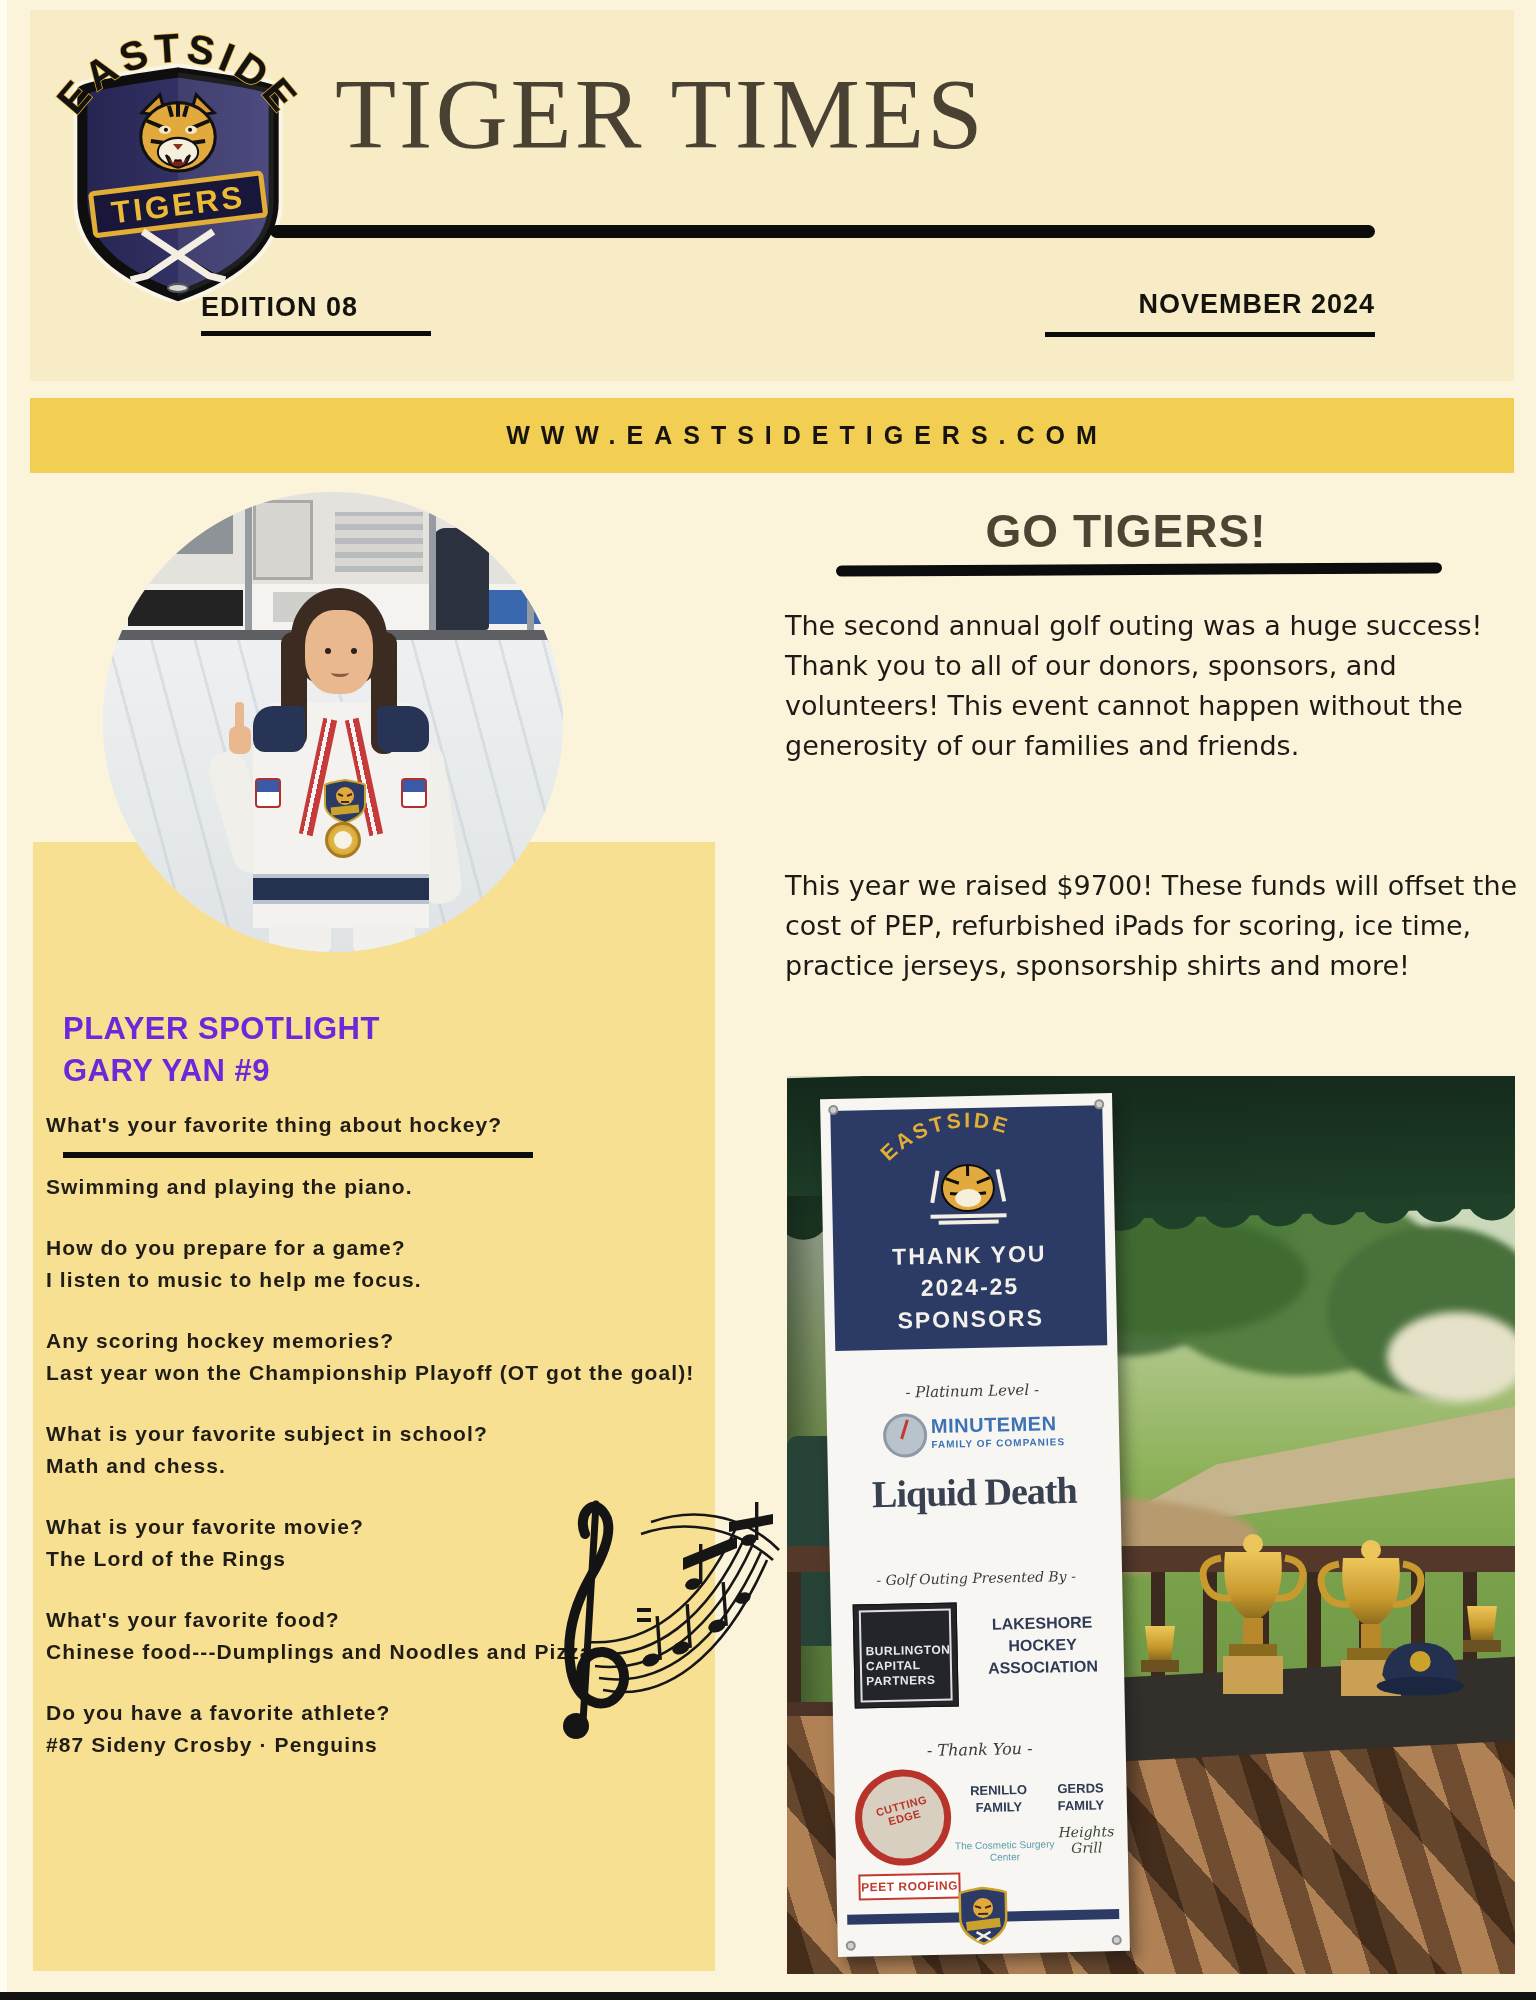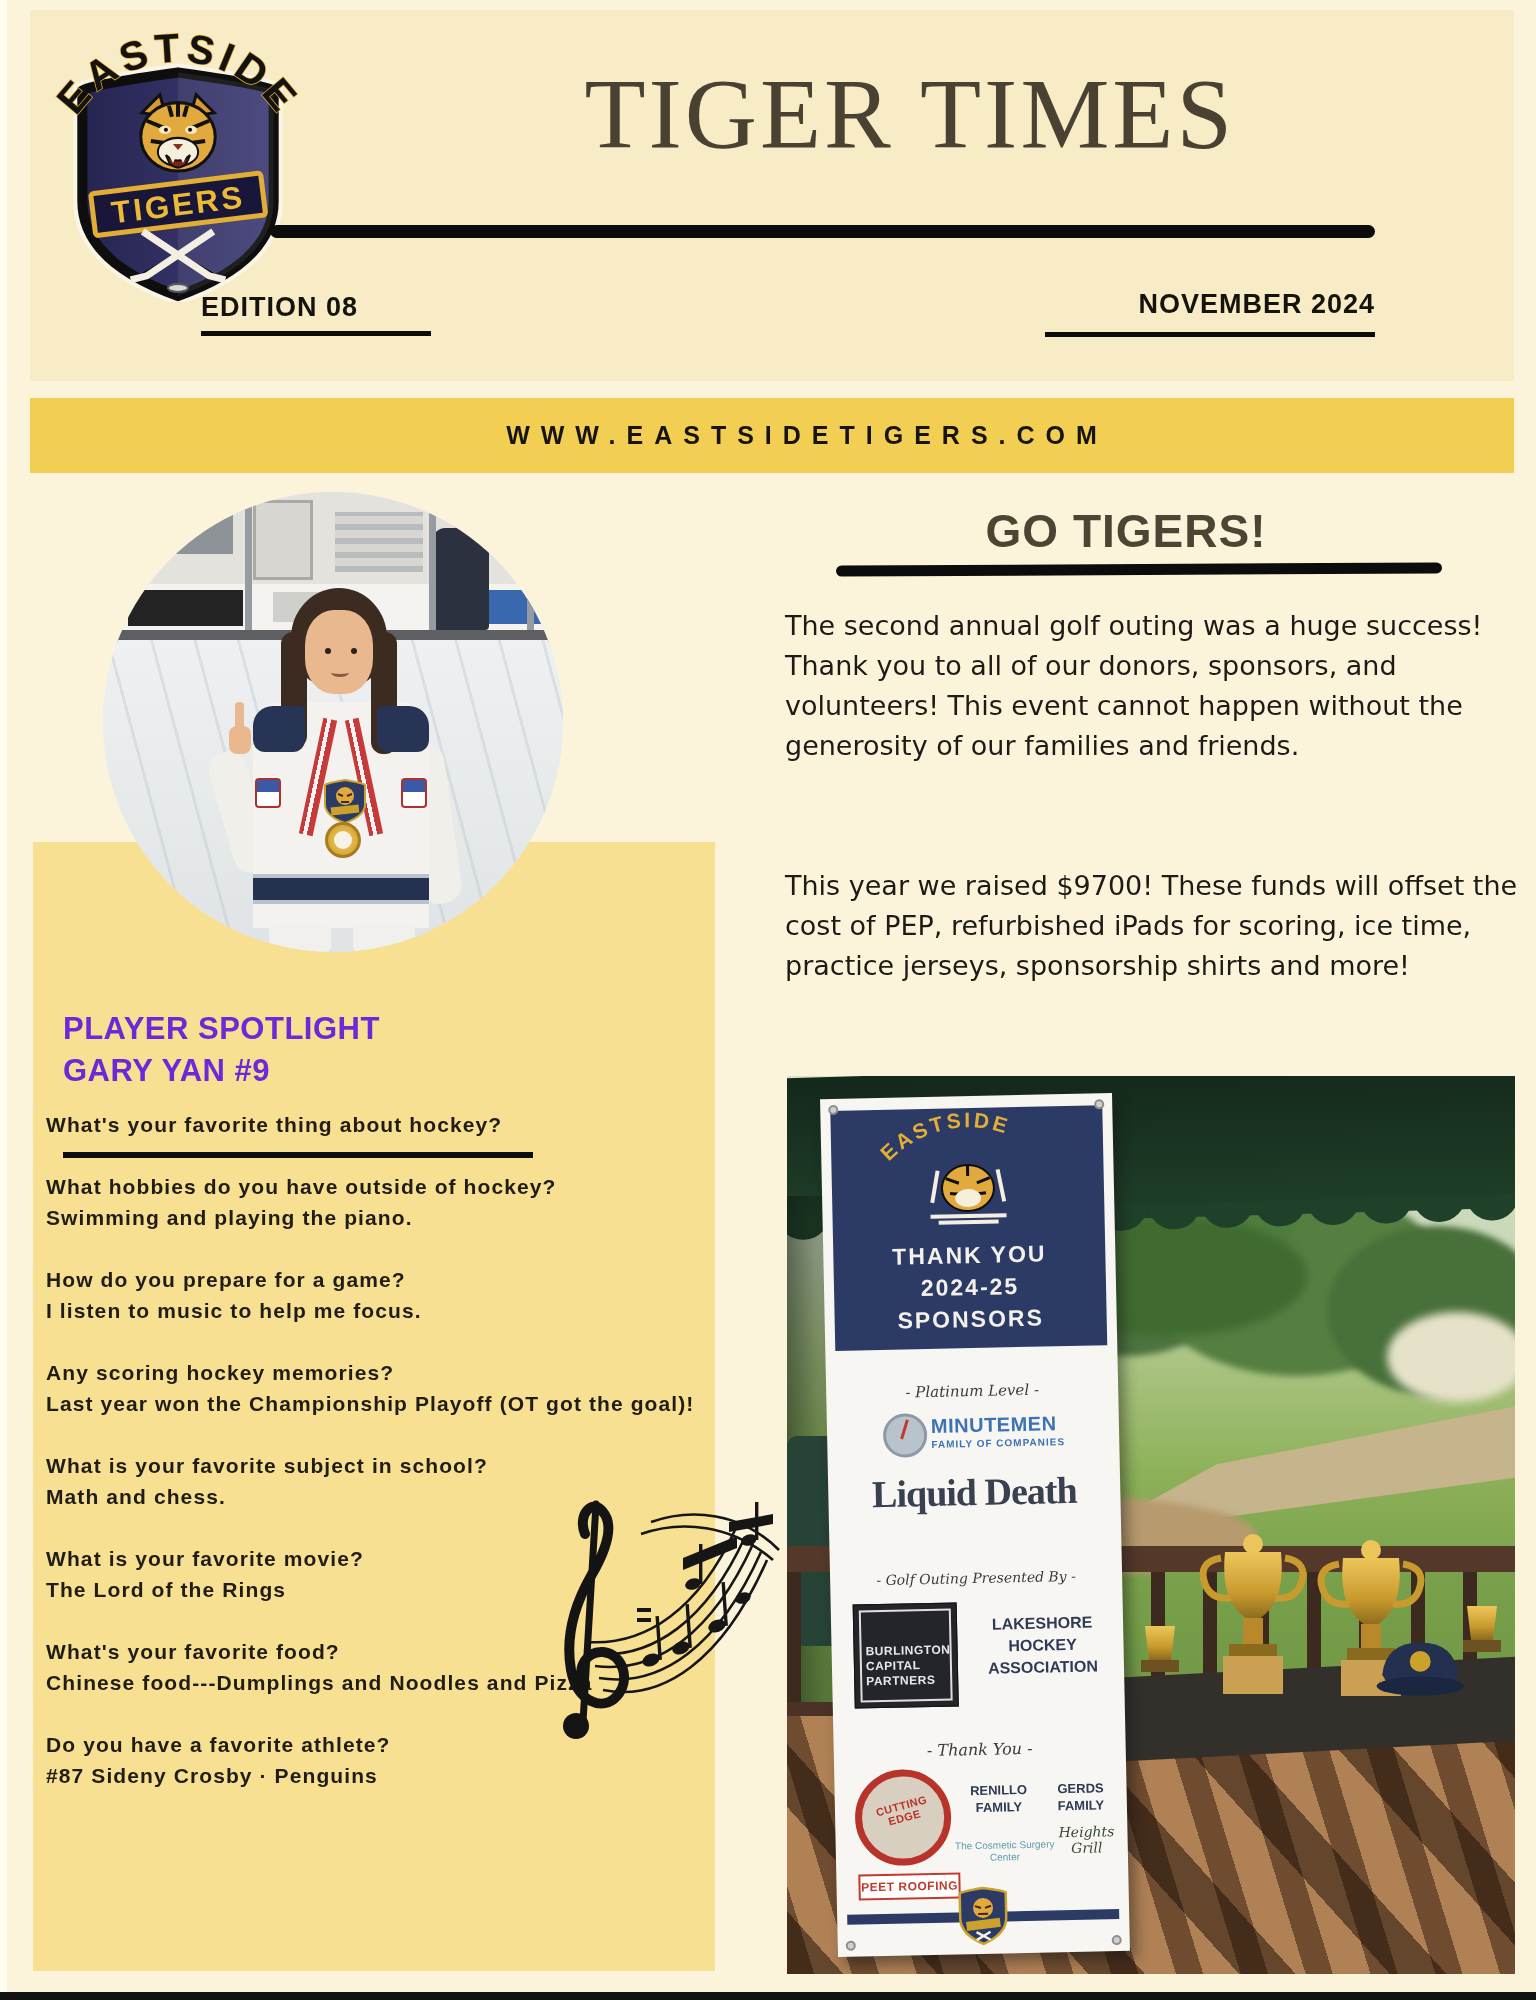--- a/index.html
+++ b/index.html
@@ -3,21 +3,21 @@
 <meta charset="utf-8">
 <style>
   *{margin:0;padding:0;box-sizing:border-box}
   html,body{width:1536px;height:2000px}
   body{position:relative;background:#fcf4da;font-family:"Liberation Sans",sans-serif;overflow:hidden}
   .abs{position:absolute}
 
   
   #left-edge{left:0;top:0;width:7px;height:2000px;background:#fffcf0}
   #header-panel{left:30px;top:10px;width:1484px;height:371px;background:#f8ecc6}
-  #page-title{left:335px;top:56px;width:900px;text-align:right;font-family:"Liberation Serif","DejaVu Serif",serif;font-size:100px;font-weight:400;color:#494233;letter-spacing:3px;white-space:nowrap}
+  #page-title{left:335px;top:56px;width:900px;text-align:left;font-family:"Liberation Serif","DejaVu Serif",serif;font-size:100px;font-weight:400;color:#494233;letter-spacing:3px;white-space:nowrap}
   #title-bar{left:270px;top:225px;width:1105px;height:13px;background:#0c0c0c;border-radius:8px}
   #edition{left:201px;top:292px;font-size:27px;font-weight:bold;color:#15130e;letter-spacing:1px}
   #edition-bar{left:201px;top:331px;width:230px;height:5px;background:#0c0c0c}
   #date{left:1045px;top:289px;width:330px;text-align:right;font-size:27px;font-weight:bold;color:#15130e;letter-spacing:1px}
   #date-bar{left:1045px;top:332px;width:330px;height:5px;background:#0c0c0c}
 
   
   #web-banner{left:30px;top:398px;width:1484px;height:75px;background:#f2ce52;display:flex;align-items:center;justify-content:center}
   #web-banner span{font-size:25px;font-weight:bold;letter-spacing:11px;color:#17140f;padding-left:70px}
 
@@ -251,21 +251,20 @@
   <div>PLAYER SPOTLIGHT</div>
   <div>GARY YAN #9</div>
 </div>
 <div class="abs" id="spot-bar"></div>
 
 <div class="abs" id="qa">
   <div class="qa">
       <div>What's your favorite thing about hockey?</div>
     </div>
   <div class="qa">
-      <div>What hobbies do you have outside of hockey?</div>
       <div>Swimming and playing the piano.</div>
     </div>
   <div class="qa">
       <div>How do you prepare for a game?</div>
       <div>I listen to music to help me focus.</div>
     </div>
   <div class="qa">
       <div>Any scoring hockey memories?</div>
       <div>Last year won the Championship Playoff (OT got the goal)!</div>
     </div>

